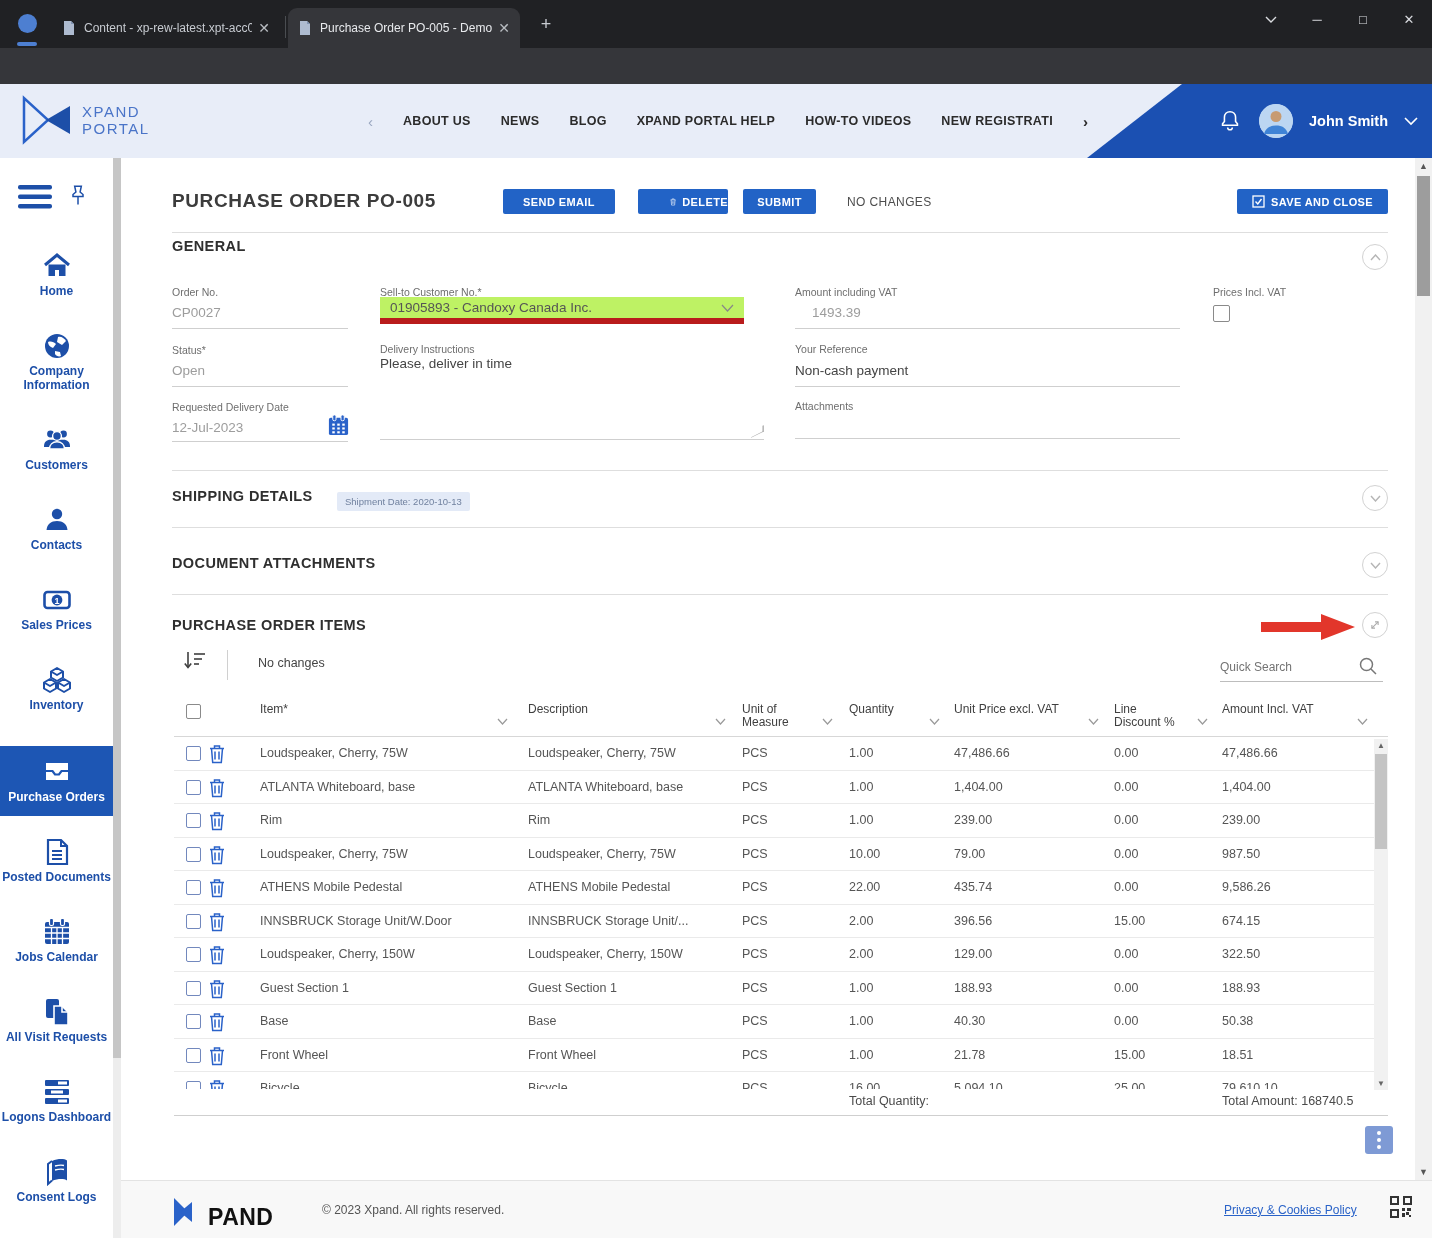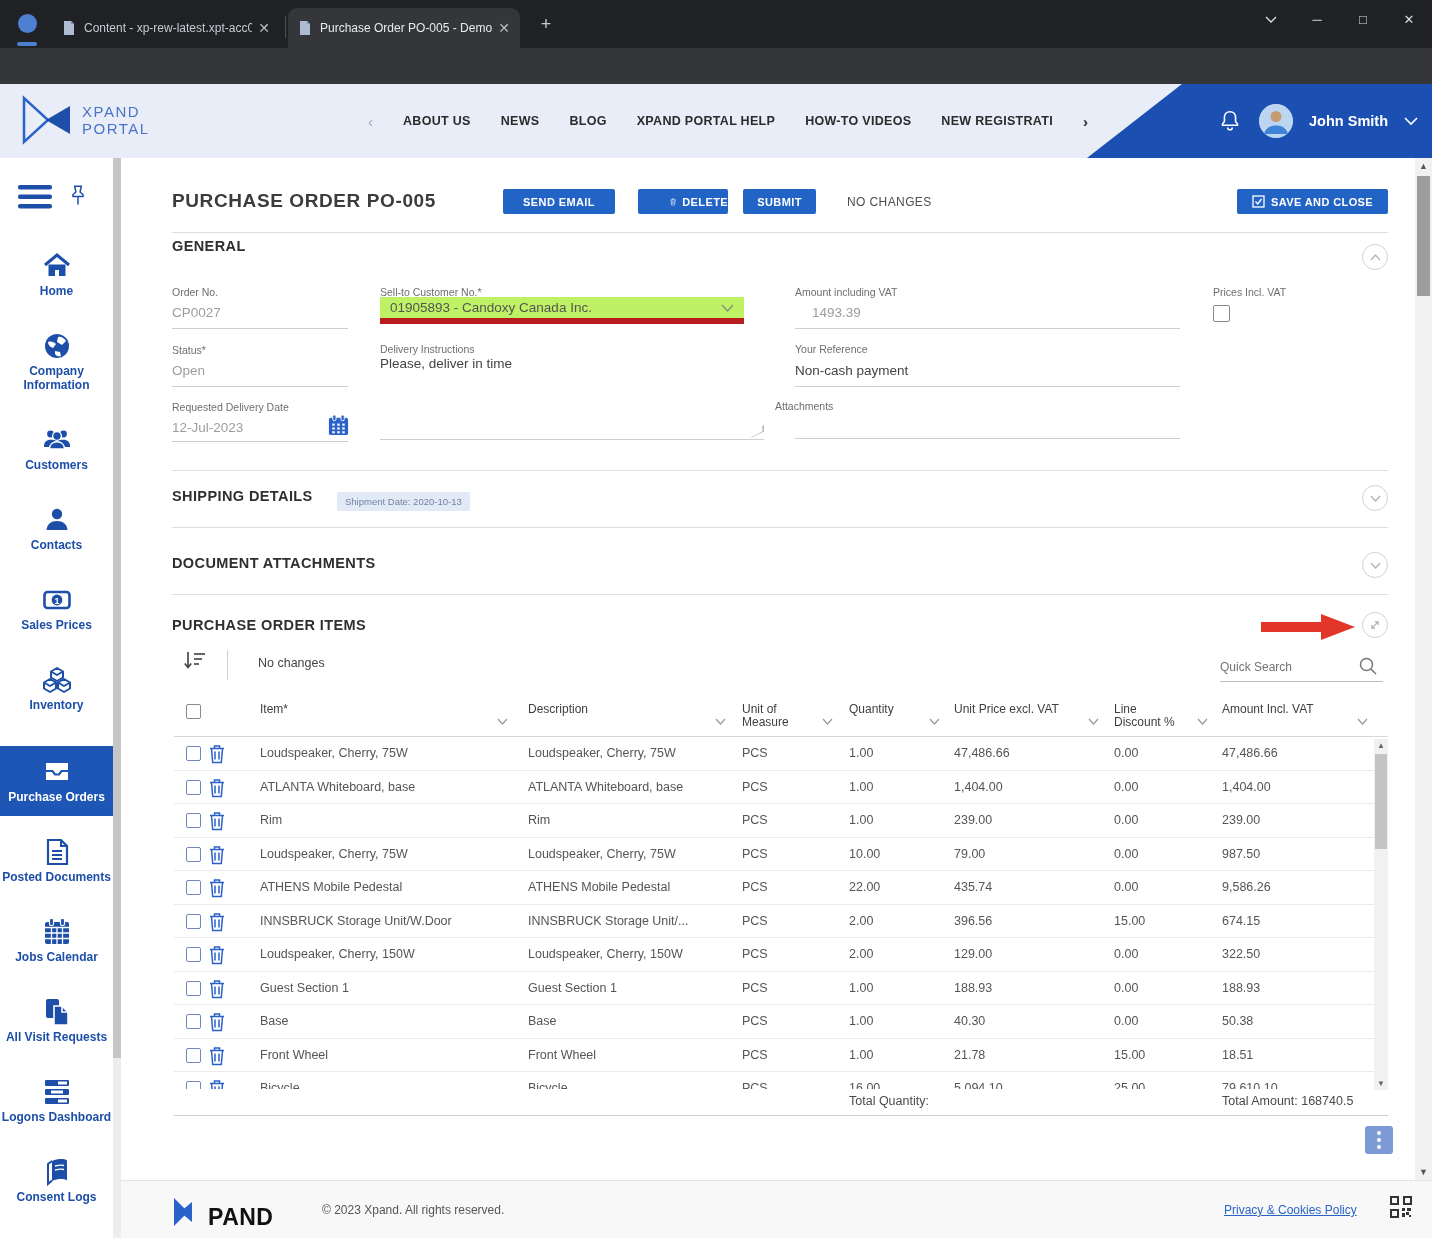--- a/index.html
+++ b/index.html
@@ -442,21 +442,21 @@
           <rect x="15.9" y="10" width="2.6" height="2.2"></rect>
           <rect x="5.5" y="14" width="2.6" height="2.2"></rect>
           <rect x="10.7" y="14" width="2.6" height="2.2"></rect>
           <rect x="15.9" y="14" width="2.6" height="2.2"></rect>
           <rect x="5.5" y="18" width="2.6" height="2.2"></rect>
           <rect x="10.7" y="18" width="2.6" height="2.2"></rect>
           <rect x="15.9" y="18" width="2.6" height="2.2"></rect>
         </g>
     </svg>
 
-    <div class="f-label" style="left:654px;top:242px;text-align:center;">Attachments</div>
+    <div class="f-label" style="left:674px;top:242px;text-align:center;">Attachments</div>
     <div class="f-line" style="left:674px;top:280px;width:385px;"></div>
 
     <div class="hr" style="top:312px;"></div>
 
     <div class="sec-h" style="top:330px;">SHIPPING DETAILS</div>
     <div class="badge" style="left:216px;top:334px;">Shipment Date: 2020-10-13</div>
     <div class="circle-btn" style="left:1241px;top:327px;">
       <svg width="11" height="7" viewBox="0 0 11 7">
           <polyline points="1,1 5.5,6 10,1" fill="none" stroke="#b5b5b5" stroke-width="1.4"></polyline>
         </svg>

